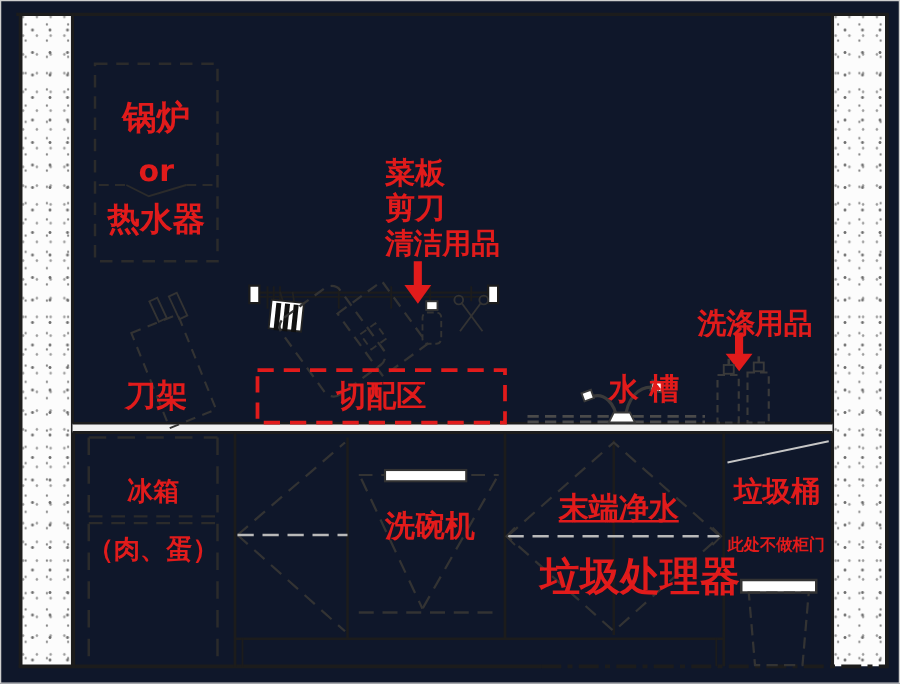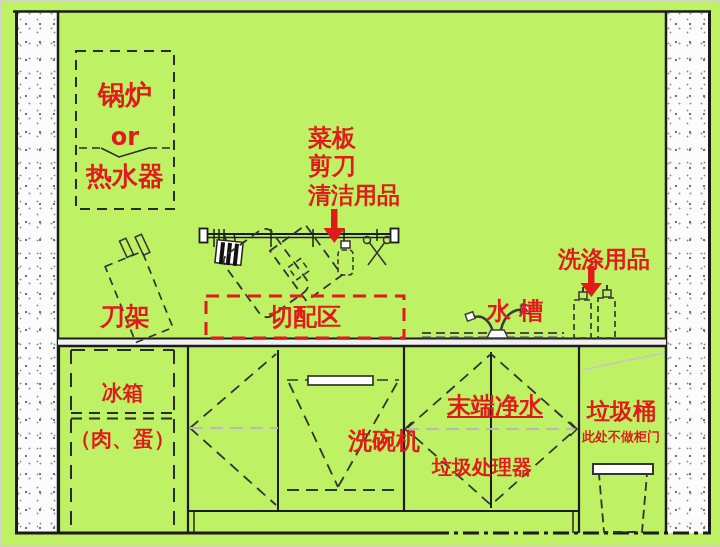--- a/index.html
+++ b/index.html
@@ -1,17 +1,17 @@
 <!DOCTYPE html>
 <html><head>
 <meta charset="utf-8">
 <style>
   html,body{margin:0;padding:0;background:#ffffff;}
   .stage{
-    position:relative;width:720px;height:547px;background:#bef264;
+    position:relative;width:720px;height:547px;background:#0f172a;
     overflow:hidden;border:1px solid #cfcfcf;box-sizing:border-box;
     font-family:"DejaVu Sans","Liberation Sans",sans-serif;
   }
   .wall{
     position:absolute;top:11px;height:521px;z-index:1;
     background-color:#fcfcfc;
     background-image:
       radial-gradient(circle,#6f6f6f 0.8px,transparent 1.5px),
       radial-gradient(circle,#9b9b9b 0.7px,transparent 1.4px),
       radial-gradient(circle,#828282 0.6px,transparent 1.2px);
@@ -202,21 +202,21 @@
 
   <div class="lbl ctr" style="left:205px;top:304px;width:198px;font-size:24px;">切配区</div>
 
   <div class="lbl" style="left:464px;top:298px;font-size:24px;margin-left:22px;">水 槽</div>
 
   <div class="lbl" style="left:546px;top:246px;font-size:23px;margin-left:11px;">洗涤用品</div>
 
   <div class="lbl ctr" style="left:70px;top:381px;width:103px;font-size:21px;">冰箱</div>
   <div class="lbl ctr" style="left:64px;top:427px;width:115px;font-size:21px;">（肉、蛋）</div>
 
-  <div class="lbl" style="left:307px;top:428px;font-size:24px;margin-left:40px;">洗碗机</div>
+  <div class="lbl" style="left:307px;top:408px;font-size:24px;">洗碗机</div>
 
   <div class="lbl" style="left:446px;top:393px;font-size:24px;text-decoration:underline;">末端净水</div>
-  <div class="lbl" style="left:431px;top:456px;font-size:20px;">垃圾处理器</div>
-
-  <div class="lbl" style="left:586px;top:398px;font-size:23px;">垃圾桶</div>
+  <div class="lbl" style="left:431px;top:444px;font-size:32px;">垃圾处理器</div>
+
+  <div class="lbl" style="left:586px;top:381px;font-size:23px;">垃圾桶</div>
   <div class="lbl" style="left:581px;top:429px;font-size:13px;">此处不做柜门</div>
 
 </div>
 
 </body></html>

